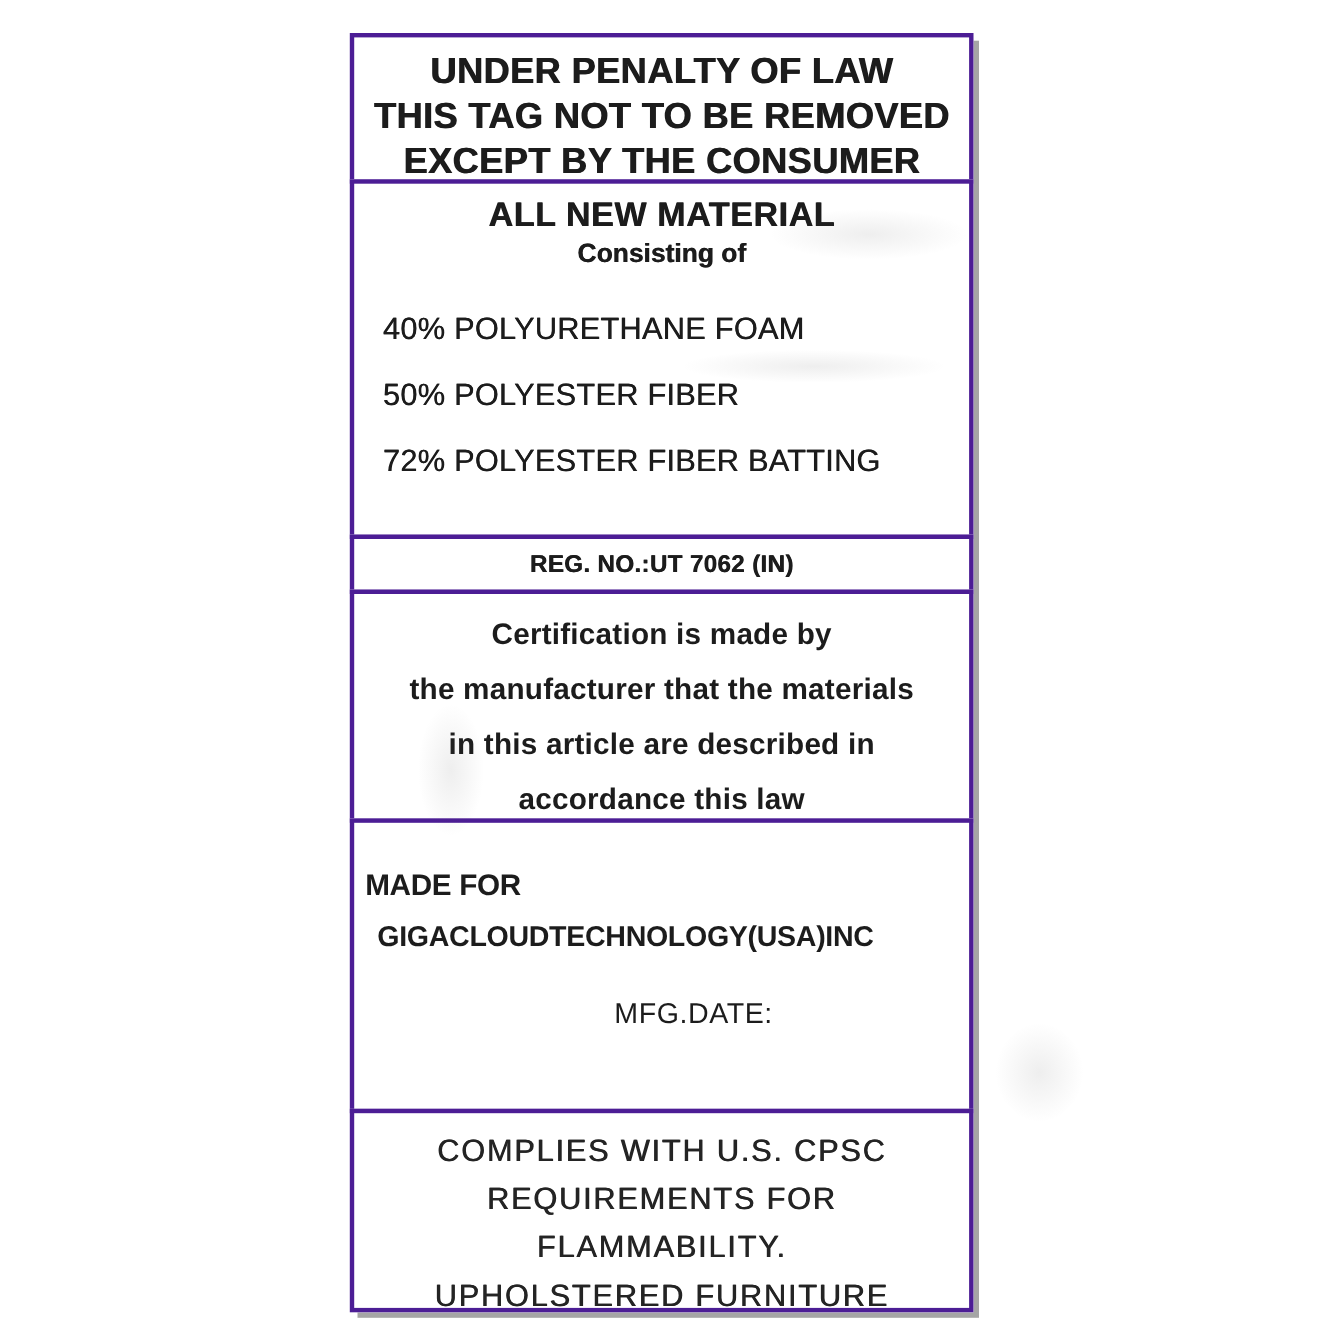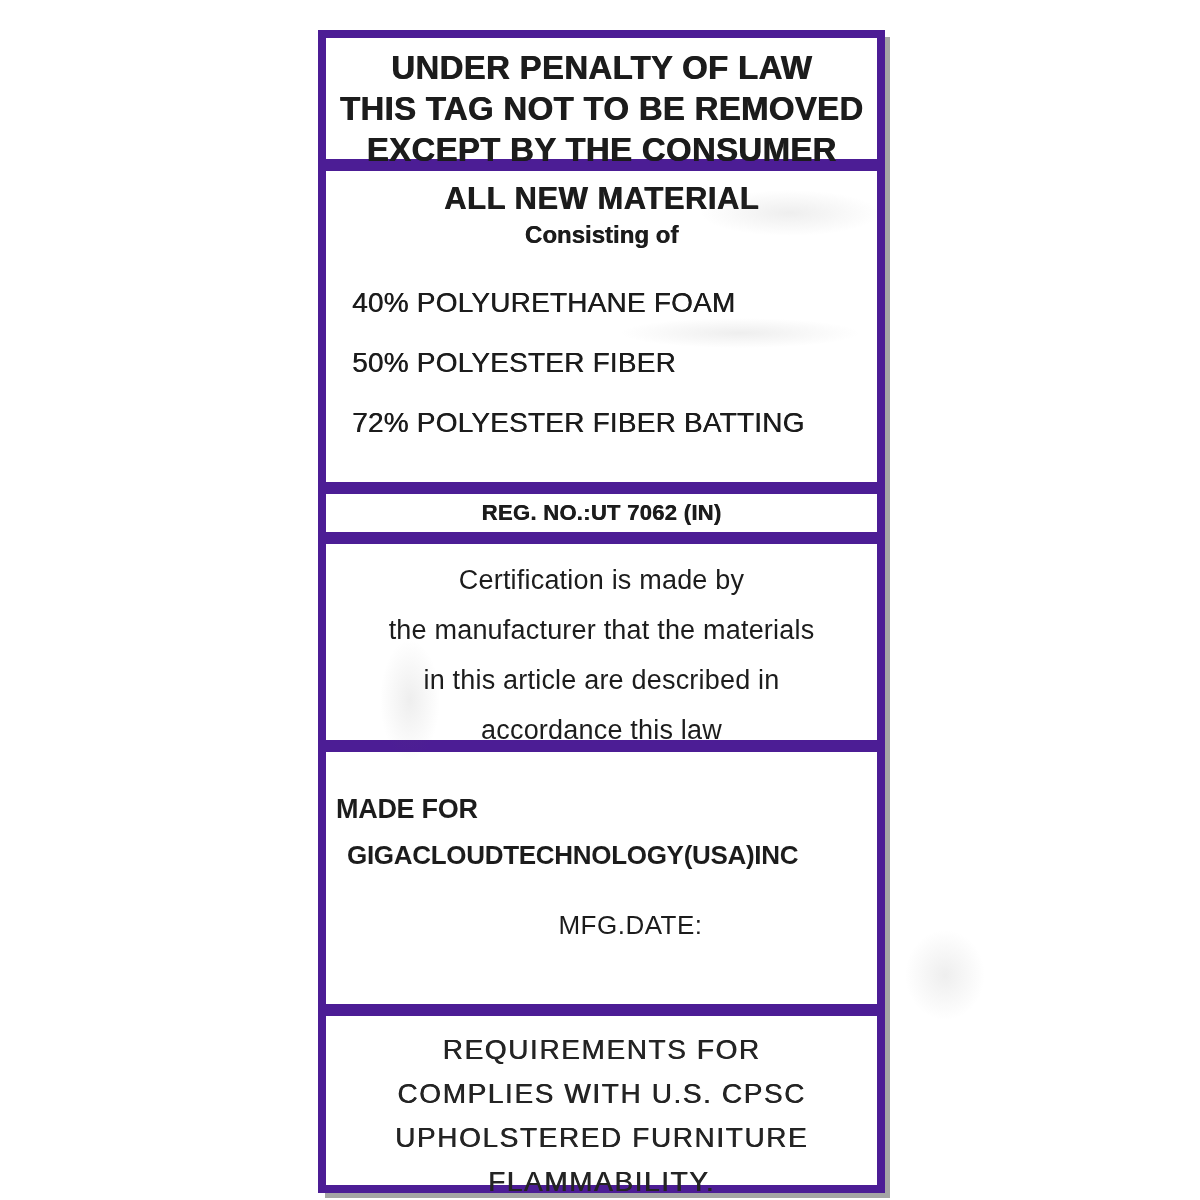--- a/index.html
+++ b/index.html
@@ -19,21 +19,21 @@
   .label {
     position: absolute;
     left: 318px;
     top: 30px;
     width: 567px;
     box-shadow: 6px 6px 0 -1px rgba(55,55,55,0.45);
     background: #ffffff;
   }
   .sec {
     box-sizing: border-box;
-    border: 8px solid #4c1d95;
+    border: 4px solid #4c1d95;
     background: #ffffff;
     position: relative;
   }
   .sec + .sec { margin-top: -4px; }
 
   
   .sec-penalty {
     height: 137px;
     padding-top: 9px;
     text-align: center;
@@ -87,21 +87,21 @@
     font-weight: bold;
     text-shadow: 0.5px 0 0 currentColor;
     letter-spacing: 0.3px;
   }
 
   
   .sec-cert {
     height: 212px;
     text-align: center;
     font-size: 27px;
-    font-weight: normal;
+    font-weight: bold;
     line-height: 50px;
     padding-top: 11px;
     letter-spacing: 0.2px;
     white-space: nowrap;
   }
 
   
   .sec-made {
     height: 268px;
     padding: 42px 0 0 8px;
@@ -181,24 +181,24 @@
       <div>accordance this law</div>
     </section>
 
     <section class="sec sec-made">
       <div class="made-for-line">MADE FOR</div>
       <div class="company-line">GIGACLOUDTECHNOLOGY(USA)INC</div>
       <div class="mfg-date-line">MFG.DATE:</div>
     </section>
 
     <section class="sec sec-cpsc">
+      <div>COMPLIES WITH U.S. CPSC</div>
       <div>REQUIREMENTS FOR</div>
-      <div>COMPLIES WITH U.S. CPSC</div>
+      <div>FLAMMABILITY.</div>
       <div>UPHOLSTERED FURNITURE</div>
-      <div>FLAMMABILITY.</div>
     </section>
 
   </div>
 
   <div class="smudge smudge-1"></div>
   <div class="smudge smudge-2"></div>
   <div class="smudge smudge-3"></div>
   <div class="smudge smudge-4"></div>
 
 </div>

